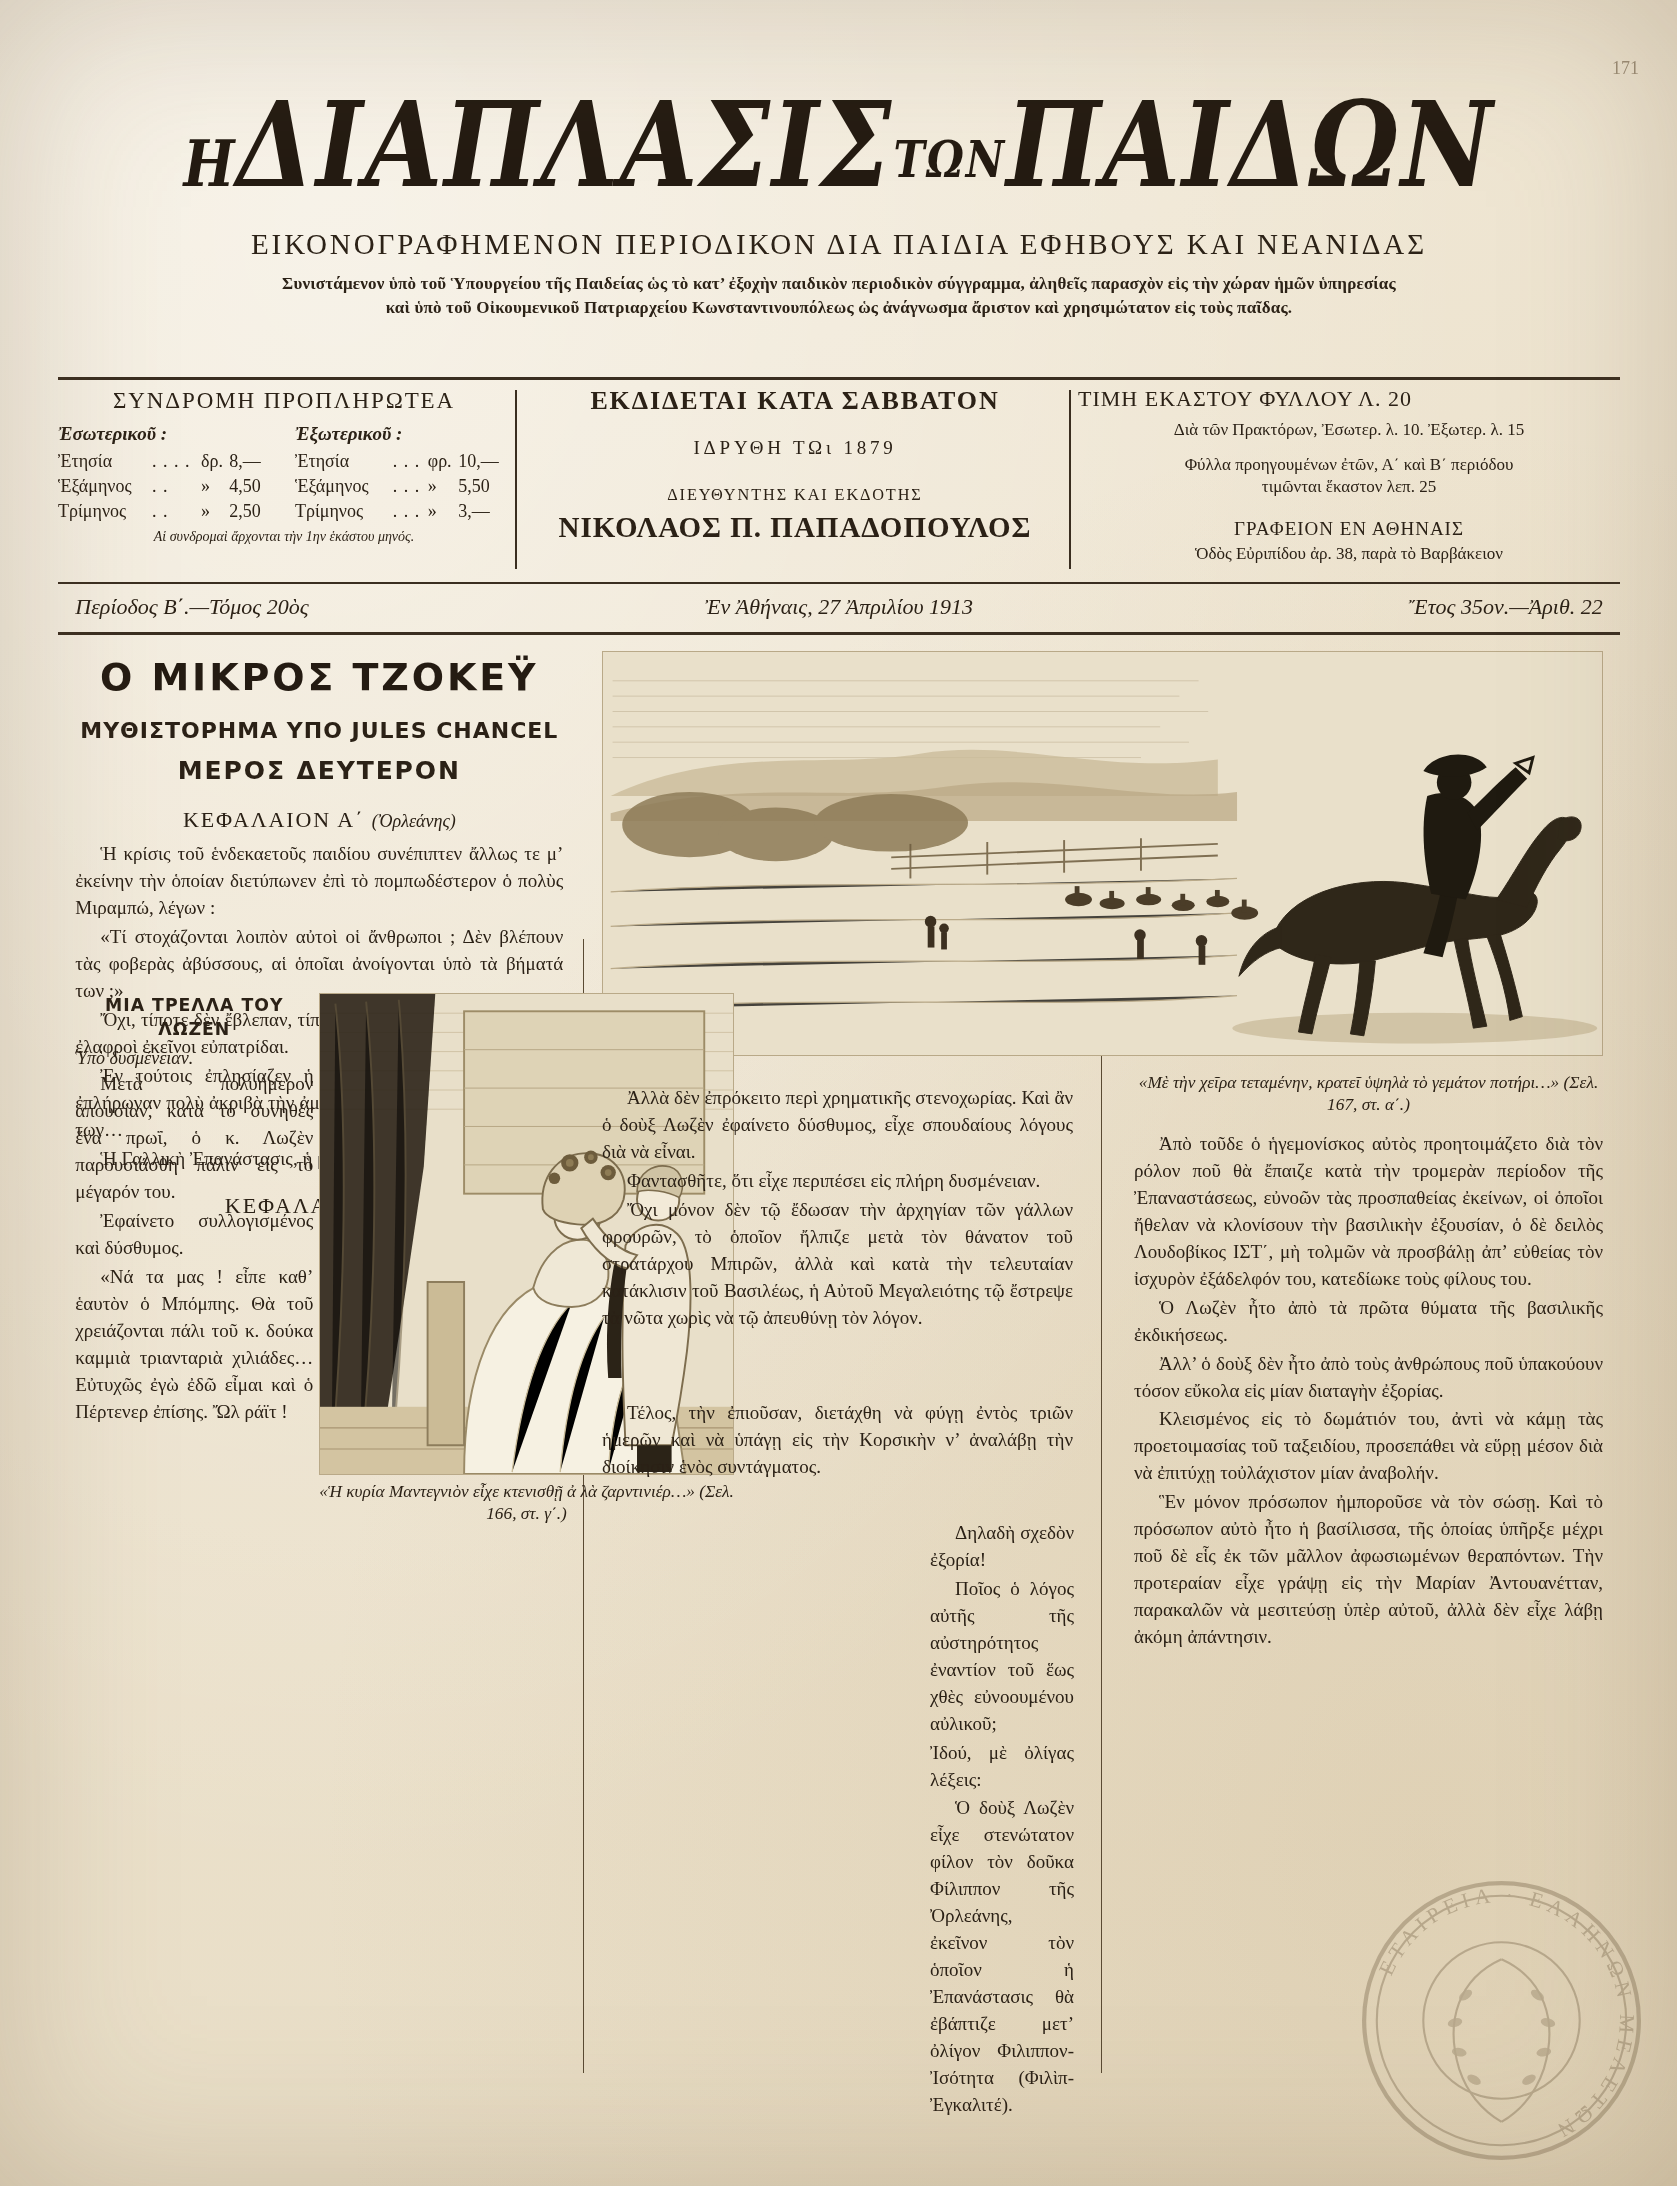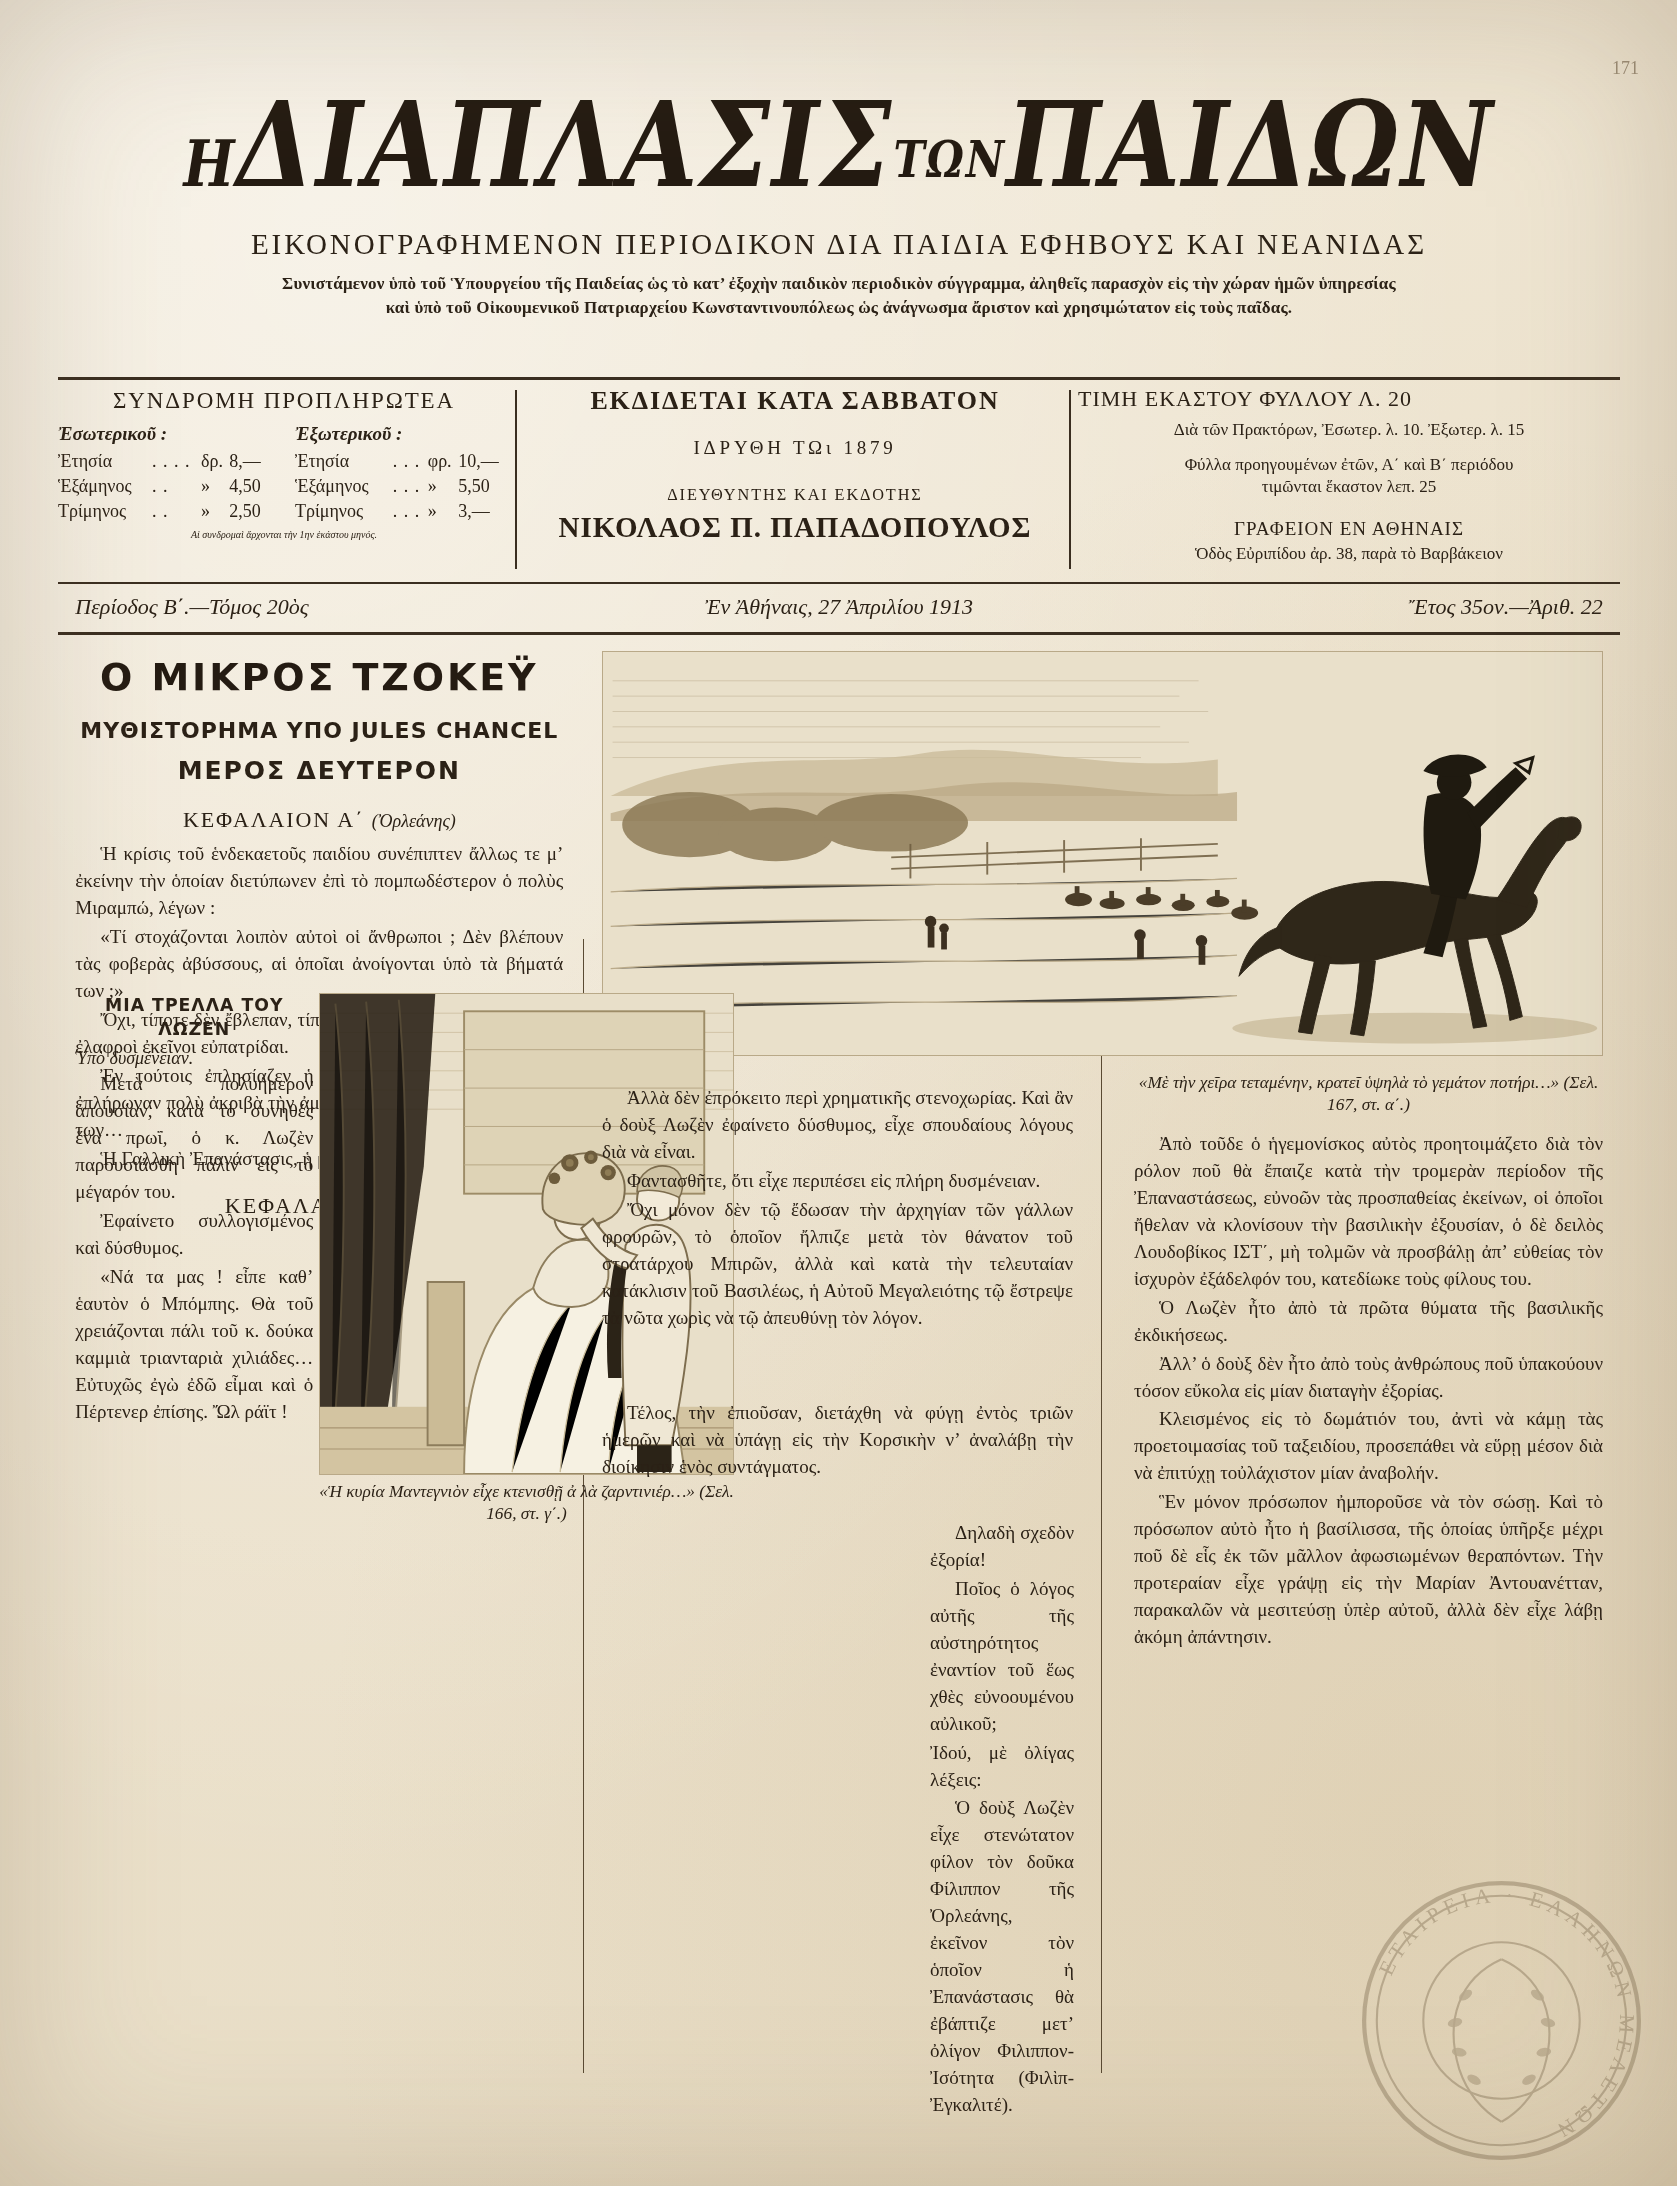--- a/index.html
+++ b/index.html
@@ -76,21 +76,21 @@
   .ic-right{left:1020px;width:542px;}
 
   .ic-title{
     text-align:center;font-size:23px;letter-spacing:1.9px;color:#2c2217;
     margin-top:3.8px;
   }
   .subs-tbl{width:100%;border-collapse:collapse;margin-top:7.7px;font-size:18px;}
   .subs-tbl td{padding:1.9px 0;white-space:nowrap;}
   .subs-head{font-style:italic;font-weight:bold;font-size:19px;padding-bottom:3.8px!important;}
   .dots{letter-spacing:1px;}
-  .subs-foot{font-size:10px;text-align:center;margin-top:5.8px;font-style:italic;}
+  .subs-foot{font-size:14px;text-align:center;margin-top:5.8px;font-style:italic;}
   .vsep{position:absolute;top:5.8px;bottom:17.3px;width:1.9px;background:#3a2e20;}
 
   .mid-l1{text-align:center;font-size:26px;font-weight:bold;letter-spacing:1.9px;margin-top:1.9px;}
   .mid-l2{text-align:center;font-size:19px;letter-spacing:3.8px;margin-top:21px;}
   .mid-l3{text-align:center;font-size:16.3px;letter-spacing:1.9px;margin-top:26px;}
   .mid-l4{text-align:center;font-size:29px;font-weight:bold;letter-spacing:1px;margin-top:5.8px;}
 
   .r-l1{font-size:22px;letter-spacing:1px;margin-top:1.9px;}
   .r-l2{text-align:center;font-size:17px;margin-top:7.7px;}
   .r-l3{text-align:center;font-size:17px;margin-top:15.4px;}

